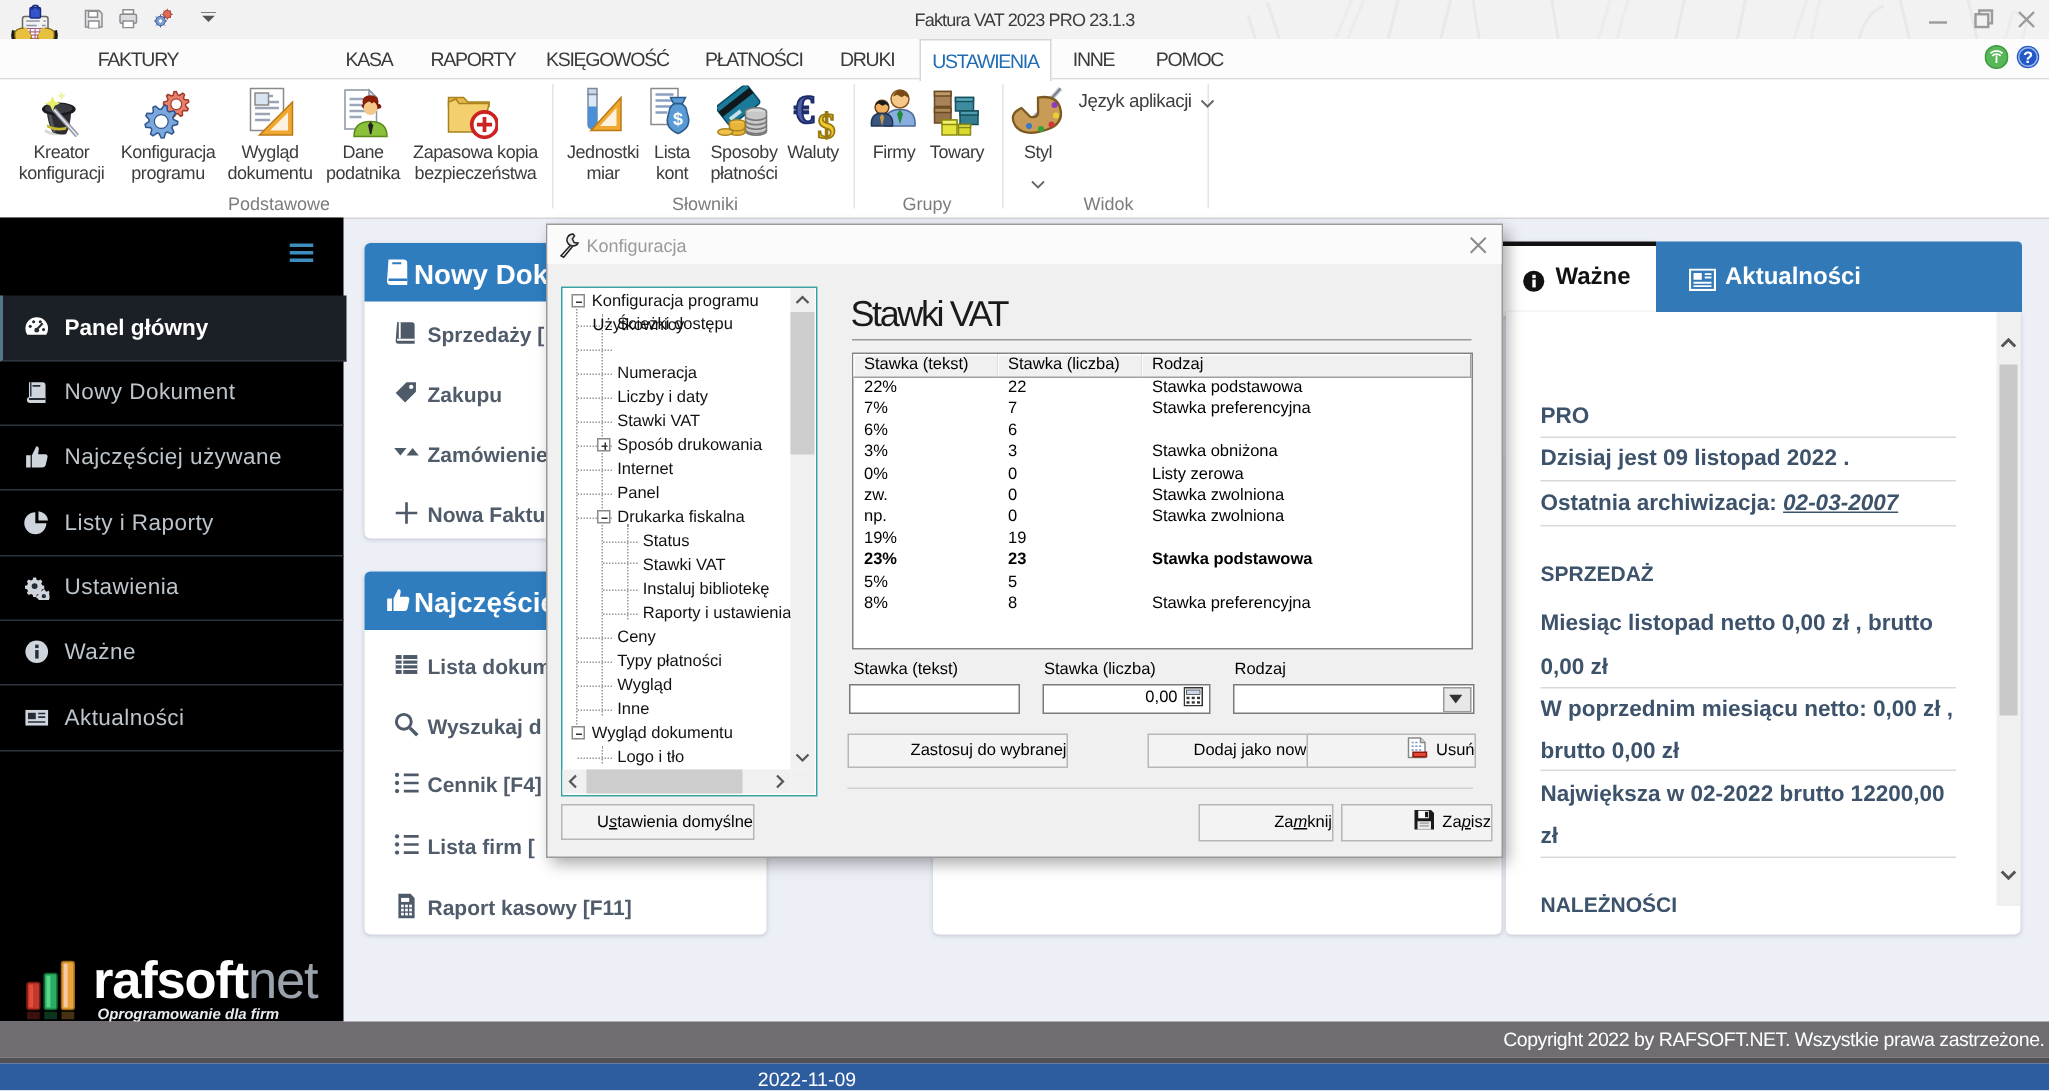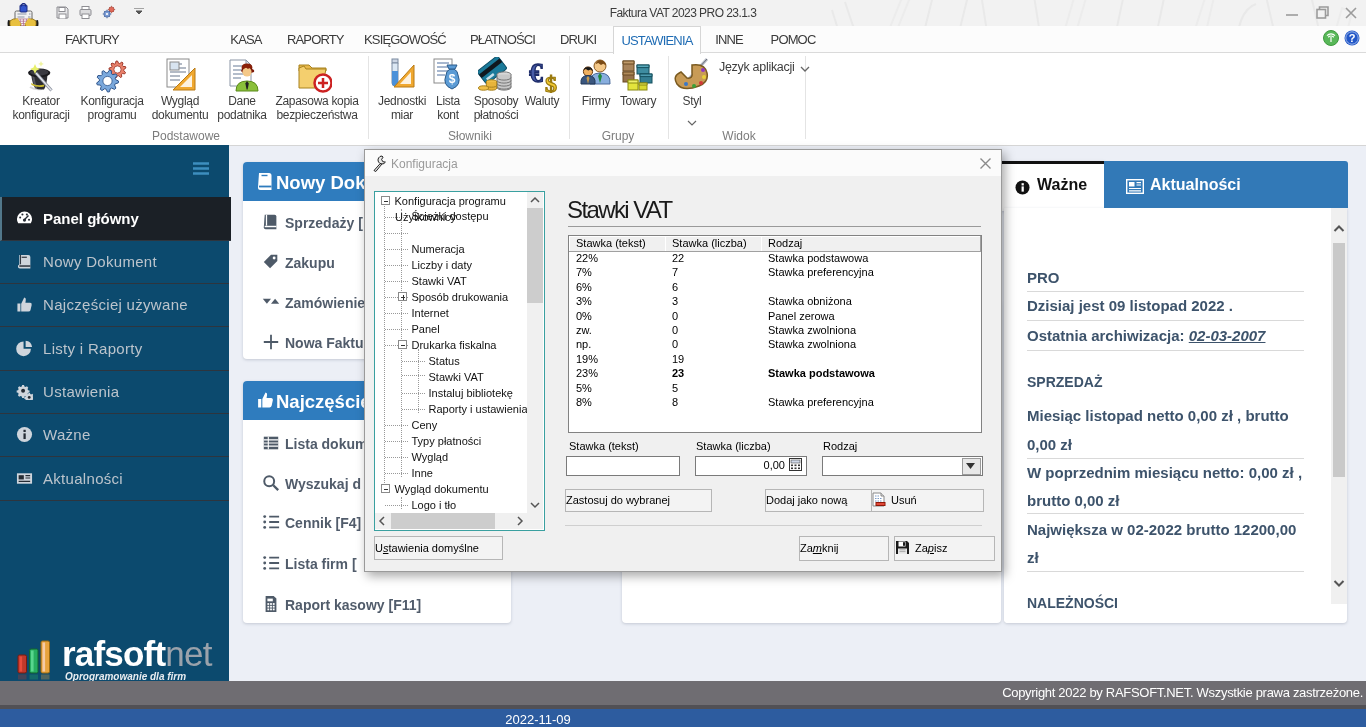--- a/index.html
+++ b/index.html
@@ -9,21 +9,21 @@
 #titlebar{left:0;top:0;width:1366px;height:26px;background:#f2f2f2;}
 #tabrow{left:0;top:26px;width:1366px;height:26px;background:#fcfcfc;border-bottom:1px solid #dadada;}
 .tab{position:absolute;top:0;height:26px;line-height:27px;font-size:13px;letter-spacing:-0.85px;color:#3a3a3a;text-align:center;white-space:nowrap;}
 .tab.active{background:#fff;border:1px solid #d6d6d6;border-bottom:none;color:#1f6cb4;top:0px;height:27px;z-index:3;}
 #ribbon{left:0;top:53px;width:1366px;height:92px;background:#fff;border-bottom:1px solid #d5d5d5;}
 .rlabel{position:absolute;font-size:12px;letter-spacing:-0.3px;color:#3d3d3d;text-align:center;line-height:13.5px;width:120px;}
 .rgroup{position:absolute;font-size:12px;color:#7c7c7c;text-align:center;width:120px;top:76px;}
 .rsep{position:absolute;top:3px;width:1px;height:83px;background:#e4e4e4;}
 .ricon{position:absolute;top:4px;width:36px;height:36px;}
 
-#sidebar{left:0;top:145px;width:229px;height:536px;background:#0c4a6e;}
+#sidebar{left:0;top:145px;width:229px;height:536px;background:#000000;}
 .mitem{position:absolute;left:0;width:229px;height:43px;border-bottom:1px solid #2e353e;color:#bcc4cc;font-size:15px;letter-spacing:0.3px;}
 .mitem .txt{position:absolute;left:43px;top:13px;}
 .mitem .ic{position:absolute;left:16px;top:13px;width:17px;height:17px;}
 .mitem.active{background:#1b2026;color:#fff;font-weight:bold;letter-spacing:0;border-left:2px solid #52778a;}
 .mitem.active .txt{left:41px;}
 .mitem.active .ic{left:17px;}
 .mitem.active .ic{left:14px;}
 
 .card{position:absolute;background:#fff;border-radius:4px;box-shadow:0 1px 3px rgba(120,130,150,.35);padding-left:31px;}
 .chead{position:absolute;left:0;top:0;right:0;height:39px;background:#2f7cbe;border-radius:4px 4px 0 0;color:#fff;font-size:19px;font-weight:bold;}
@@ -36,21 +36,21 @@
 #rcontent{position:absolute;left:1004px;top:208px;width:343px;height:415px;background:#fff;border-radius:0 0 4px 4px;box-shadow:0 1px 3px rgba(120,130,150,.35);overflow:hidden;}
 .rline{position:absolute;left:23px;width:277px;color:#3d536b;font-size:15px;font-weight:bold;}
 .rrule{position:absolute;left:23px;width:277px;height:1px;background:#d9d9d9;}
 
 #graybar{left:0;top:681px;width:1366px;height:24px;background:#6f6d72;color:#fff;font-size:13px;letter-spacing:-0.3px;}
 #darkstrip{left:0;top:705px;width:1366px;height:4px;background:#515055;}
 #bluebar{left:0;top:709px;width:1366px;height:18px;background:#2d5c9f;color:#fff;font-size:13px;}
 
 #dialog{left:364px;top:149px;width:636px;height:421px;background:#f0f0f0;border:1px solid #9a9a9a;box-shadow:3px 4px 10px rgba(0,0,0,.35);font-size:11px;color:#000;}
 #dtitle{position:absolute;left:0;top:0;right:0;height:26px;background:#fbfbfb;}
-.dbtn{position:absolute;background:#f3f3f3;border:1px solid #b6b6b6;font-size:11px;color:#000;text-align:left;font-family:"Liberation Sans",sans-serif;}
+.dbtn{position:absolute;background:#f3f3f3;border:1px solid #b6b6b6;font-size:11px;color:#000;text-align:right;font-family:"Liberation Sans",sans-serif;}
 .treerow{position:absolute;white-space:nowrap;font-size:11px;color:#111;}
 .trow{position:absolute;font-size:11px;color:#000;white-space:nowrap;}
 .u{text-decoration:underline;font-style:italic;}
 </style>
 </head>
 <body>
 <div id="app">
 
 <div id="titlebar" class="abs">
 
@@ -633,30 +633,30 @@
 <div class="trow" style="left:211px;top:116.4px;">7%</div>
 <div class="trow" style="left:307px;top:116.4px;">7</div>
 <div class="trow" style="left:403px;top:116.4px;">Stawka preferencyjna</div>
 <div class="trow" style="left:211px;top:130.8px;">6%</div>
 <div class="trow" style="left:307px;top:130.8px;">6</div>
 <div class="trow" style="left:211px;top:145.2px;">3%</div>
 <div class="trow" style="left:307px;top:145.2px;">3</div>
 <div class="trow" style="left:403px;top:145.2px;">Stawka obniżona</div>
 <div class="trow" style="left:211px;top:159.6px;">0%</div>
 <div class="trow" style="left:307px;top:159.6px;">0</div>
-<div class="trow" style="left:403px;top:159.6px;">Panel zerowa</div>
+<div class="trow" style="left:403px;top:159.6px;">Listy zerowa</div>
 <div class="trow" style="left:211px;top:174.0px;">zw.</div>
 <div class="trow" style="left:307px;top:174.0px;">0</div>
 <div class="trow" style="left:403px;top:174.0px;">Stawka zwolniona</div>
 <div class="trow" style="left:211px;top:188.4px;">np.</div>
 <div class="trow" style="left:307px;top:188.4px;">0</div>
 <div class="trow" style="left:403px;top:188.4px;">Stawka zwolniona</div>
 <div class="trow" style="left:211px;top:202.8px;">19%</div>
 <div class="trow" style="left:307px;top:202.8px;">19</div>
-<div class="trow" style="left:211px;top:217.2px;font-weight:normal;">23%</div>
+<div class="trow" style="left:211px;top:217.2px;font-weight:bold;">23%</div>
 <div class="trow" style="left:307px;top:217.2px;font-weight:bold;">23</div>
 <div class="trow" style="left:403px;top:217.2px;font-weight:bold;">Stawka podstawowa</div>
 <div class="trow" style="left:211px;top:231.6px;">5%</div>
 <div class="trow" style="left:307px;top:231.6px;">5</div>
 <div class="trow" style="left:211px;top:246.0px;">8%</div>
 <div class="trow" style="left:307px;top:246.0px;">8</div>
 <div class="trow" style="left:403px;top:246.0px;">Stawka preferencyjna</div>
 <div class="trow" style="left:204px;top:290px;">Stawka (tekst)</div>
 <div class="trow" style="left:331px;top:290px;">Stawka (liczba)</div>
 <div class="trow" style="left:458px;top:290px;">Rodzaj</div>

